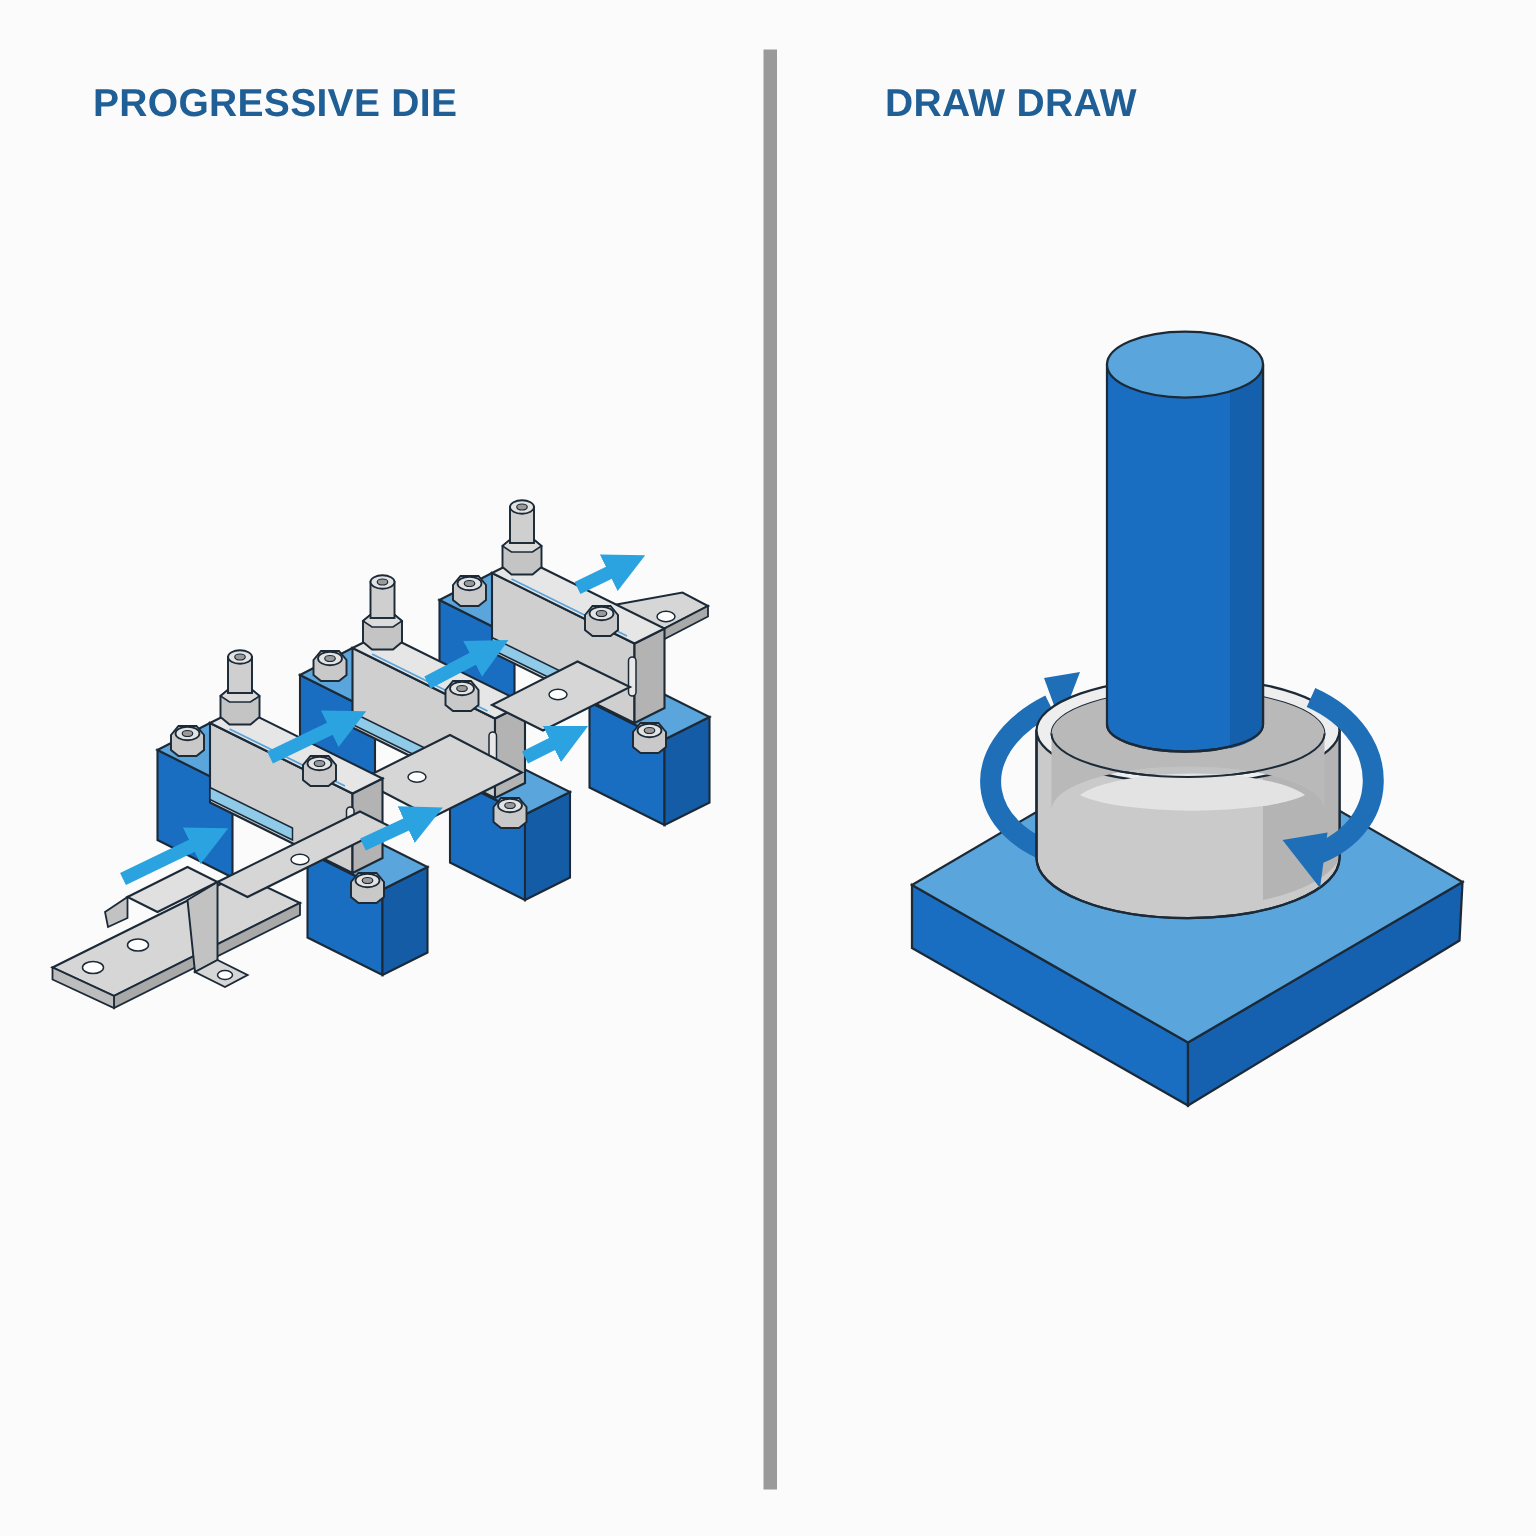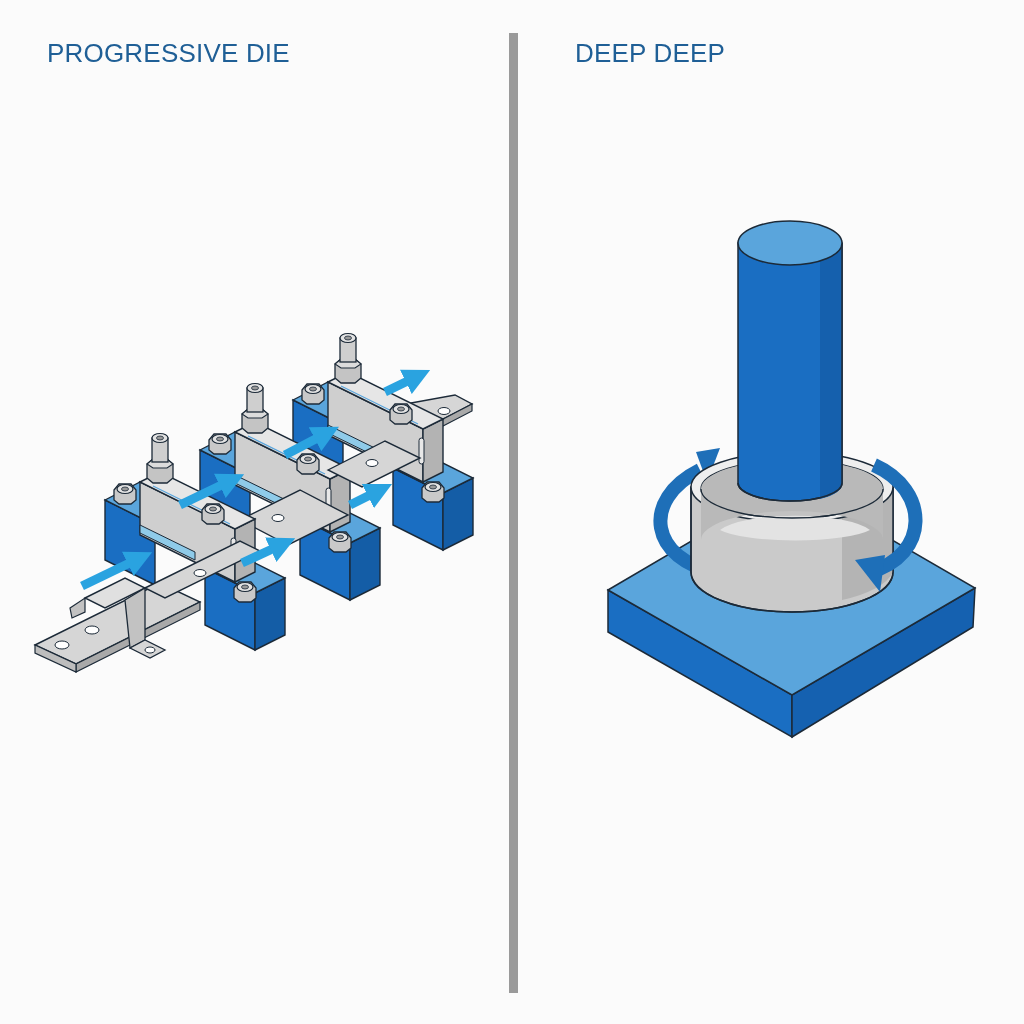--- a/index.html
+++ b/index.html
@@ -5,42 +5,42 @@
   html, body { margin: 0; padding: 0; }
   body {
     width: 1024px; height: 1024px; overflow: hidden;
     background: #fbfbfb;
     font-family: "Liberation Sans", "DejaVu Sans", sans-serif;
     position: relative;
   }
   .panel-title {
     position: absolute;
     top: 37px;
-    font-weight: normal;
+    font-weight: bold;
     font-size: 26px;
     letter-spacing: 0.2px;
     color: var(--title-color, #1f5f96);
-    margin: 0;
+    margin: 15px;
     line-height: 32px;
   }
   #title-left { left: 47px; }
   #title-right { left: 575px; }
   #divider {
     position: absolute;
     left: 509px; top: 33px;
     width: 9px; height: 960px;
     background: #9a9a9a;
   }
   svg.art { position: absolute; left: 0; top: 0; }
 </style>
 </head>
 <body>
 
 <h1 class="panel-title" id="title-left">PROGRESSIVE DIE</h1>
-<h1 class="panel-title" id="title-right">DEEP DEEP</h1>
+<h1 class="panel-title" id="title-right">DRAW DRAW</h1>
 <div id="divider" style="background: rgb(154, 154, 154);"></div>
 
 <svg class="art" width="1024" height="1024" viewBox="0 0 1024 1024">
   <defs>
     <marker id="arrowhead" markerWidth="3" markerHeight="3" refX="1.5" refY="1.5" orient="auto" markerUnits="strokeWidth">
       <path d="M0,0 L3,1.5 L0,3 z" fill="#2aa3e0"></path>
     </marker>
     <g id="nut">
       <polygon points="-11,-2 -6,-8 6,-8 11,-2 11,8 6,12 -6,12 -11,8" fill="#c9c9c9" stroke="#1c2a38" stroke-width="1.3"></polygon>
       <ellipse cx="0" cy="-3" rx="8" ry="4.5" fill="#e3e3e3" stroke="#1c2a38" stroke-width="1.2"></ellipse>

